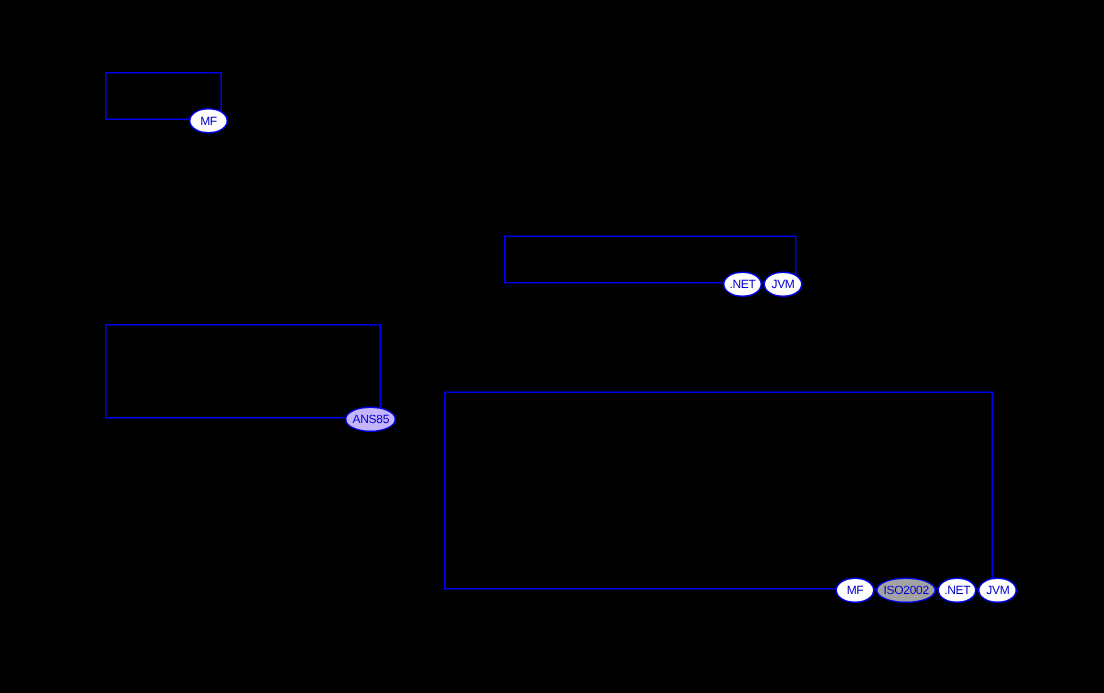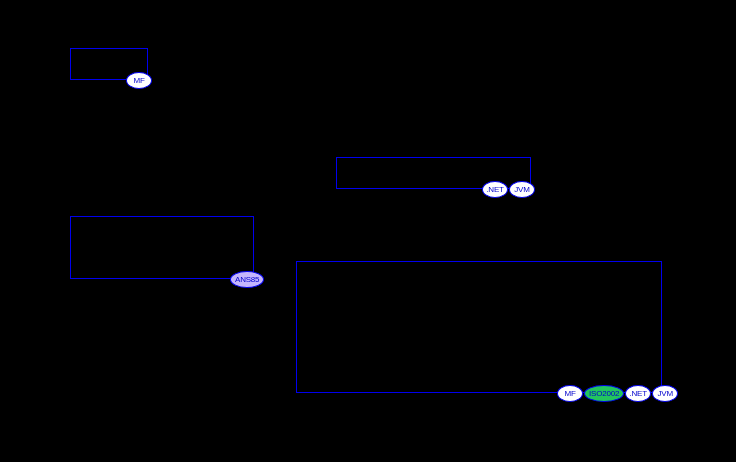--- a/index.html
+++ b/index.html
@@ -61,17 +61,17 @@
       <span class="badge" style="background: rgb(255, 255, 255); border-color: rgb(0, 0, 238); color: rgb(0, 0, 204);">.NET</span>
       <span class="badge" style="background: rgb(255, 255, 255); border-color: rgb(0, 0, 238); color: rgb(0, 0, 204);">JVM</span>
     </div>
     <div class="node" style="left: 70px; top: 216px; width: 184px; height: 63px; border-color: rgb(0, 0, 238);"></div>
     <div class="badge-row" style="left: 230px; top: 271px;">
       <span class="badge wide" style="background: #c4b5fd; border-color: rgb(0, 0, 238); color: rgb(0, 0, 204);">ANS85</span>
     </div>
     <div class="node" style="left: 296px; top: 261px; width: 366px; height: 132px; border-color: rgb(0, 0, 238);"></div>
     <div class="badge-row" style="left: 557px; top: 385px;">
       <span class="badge" style="background: rgb(255, 255, 255); border-color: rgb(0, 0, 238); color: rgb(0, 0, 204);">MF</span>
-      <span class="badge wide" style="background: #22c55e; border-color: rgb(0, 0, 238); color: rgb(0, 0, 204); text-align: center;">ISO2002</span>
+      <span class="badge wide" style="background: #a3a3a3; border-color: rgb(0, 0, 238); color: rgb(0, 0, 204); text-align: center;">ISO2002</span>
       <span class="badge" style="background: rgb(255, 255, 255); border-color: rgb(0, 0, 238); color: rgb(0, 0, 204);">.NET</span>
       <span class="badge" style="background: rgb(255, 255, 255); border-color: rgb(0, 0, 238); color: rgb(0, 0, 204);">JVM</span>
     </div>
   </div>
 
 </body></html>

